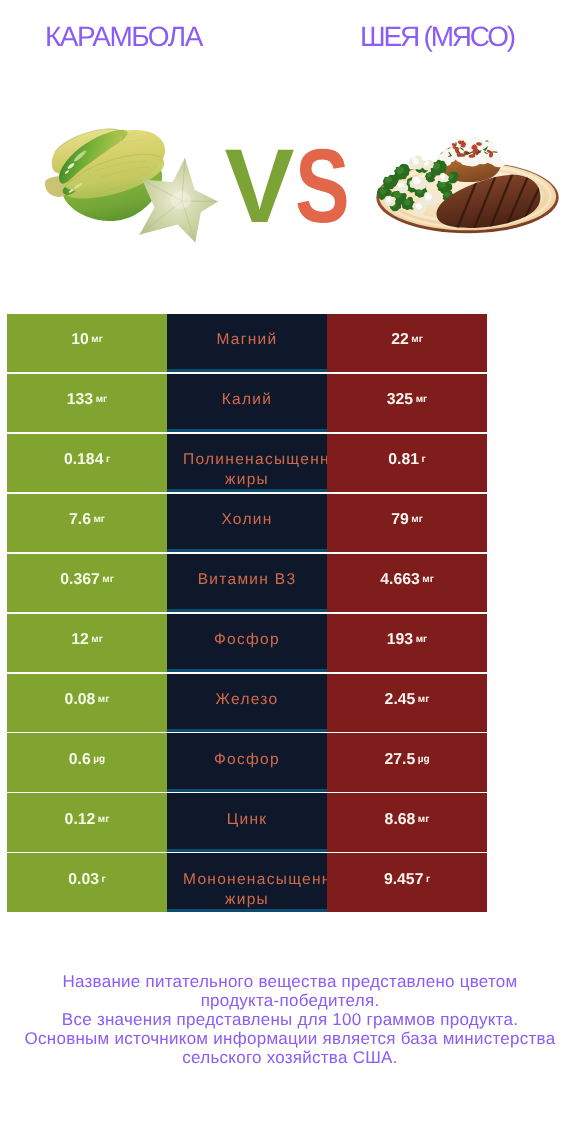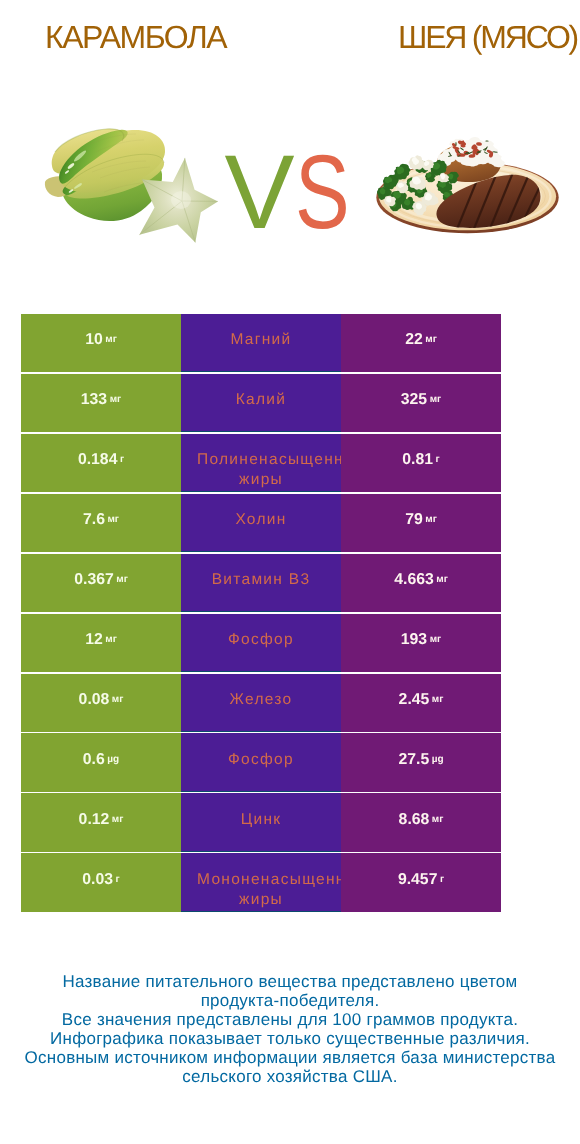--- a/index.html
+++ b/index.html
@@ -1,40 +1,40 @@
 <!DOCTYPE html>
 <html><head>
 <meta charset="utf-8">
 <style>
   html,body{margin:0;padding:0;}
   body{width:580px;height:1144px;background:#fff;font-family:"Liberation Sans",sans-serif;-webkit-font-smoothing:antialiased;text-rendering:geometricPrecision;}
   .page{position:relative;width:580px;height:1144px;overflow:hidden;background:#fff;}
 
-  .title{position:absolute;font-size:32px;line-height:28px;color:#a16207;white-space:nowrap;}
+  .title{position:absolute;font-size:28px;line-height:28px;color:#8b5cf6;white-space:nowrap;}
   #t-left{left:45px;top:22.6px;letter-spacing:-1.5px;}
-  #t-right{left:398px;top:22.6px;letter-spacing:-2.2px;}
+  #t-right{left:360px;top:22.6px;letter-spacing:-2.2px;}
 
   svg.ph{position:absolute;left:0;top:0;width:580px;height:1144px;}
 
-  .vs{position:absolute;left:224.6px;top:157px;font-size:105px;line-height:72.6px;font-weight:400;white-space:nowrap;}
+  .vs{position:absolute;left:224.6px;top:151px;font-size:105px;line-height:72.6px;font-weight:700;white-space:nowrap;}
   .vs .v{color:#7CA336;}
   .vs .s{color:#E2674A;display:inline-block;transform:scaleX(0.78);transform-origin:left center;}
 
-  .table{position:absolute;left:21px;top:313.6px;width:480px;}
+  .table{position:absolute;left:7px;top:313.6px;width:480px;}
   .row{display:flex;height:58.2px;margin-bottom:1.8px;}
   .cell{width:179.13px;display:flex;align-items:flex-start;justify-content:center;text-align:center;overflow:hidden;box-sizing:border-box;padding-top:16.7px;}
   .left{background:#81A431;color:#F6FBE7;}
-  .right{background:#701a75;color:#FDF4EF;}
-  .mid{background:#4c1d95;border-bottom:1px solid #0c4a6e;position:relative;display:block;padding-top:0;}
+  .right{background:#7f1d1d;color:#FDF4EF;}
+  .mid{background:#0f172a;border-bottom:3px solid #0c4a6e;position:relative;display:block;padding-top:0;}
   .midin{position:absolute;left:16px;right:16px;top:16.3px;display:block;}
   .nut{color:#D26A49;font-size:15.5px;line-height:20.1px;letter-spacing:1.3px;white-space:nowrap;width:-webkit-max-content;width:max-content;margin:0 auto;}
   .val{font-weight:bold;font-size:15.8px;line-height:20.1px;}
   .unit{font-weight:bold;font-size:10px;margin-left:2.5px;line-height:20.1px;}
 
-  .footer{position:absolute;left:0;top:972.3px;width:580px;text-align:center;font-size:17px;line-height:19.03px;letter-spacing:0.26px;color:#0369a1;}
+  .footer{position:absolute;left:0;top:972.3px;width:580px;text-align:center;font-size:17px;line-height:19.03px;letter-spacing:0.26px;color:#8b5cf6;}
 </style>
 </head>
 <body>
 
 <div class="page">
 <svg class="ph" viewBox="0 0 580 1144">
 <defs>
 <linearGradient id="yA" x1=".3" y1="0" x2=".5" y2="1">
           <stop offset="0" stop-color="#eae291"></stop>
           <stop offset=".4" stop-color="#ddd578"></stop>
@@ -412,17 +412,16 @@
         <div class="cell right">
           <span class="val">9.457</span>
           <span class="unit">г</span>
         </div>
       </div>
     </div>
   <div class="footer" id="footer">
       <div>Название питательного вещества представлено цветом</div>
       <div>продукта-победителя.</div>
       <div>Все значения представлены для 100 граммов продукта.</div>
-      <div>Инфографика показывает только существенные различия.</div>
       <div>Основным источником информации является база министерства</div>
       <div>сельского хозяйства США.</div>
     </div>
 </div>
 
 </body></html>

